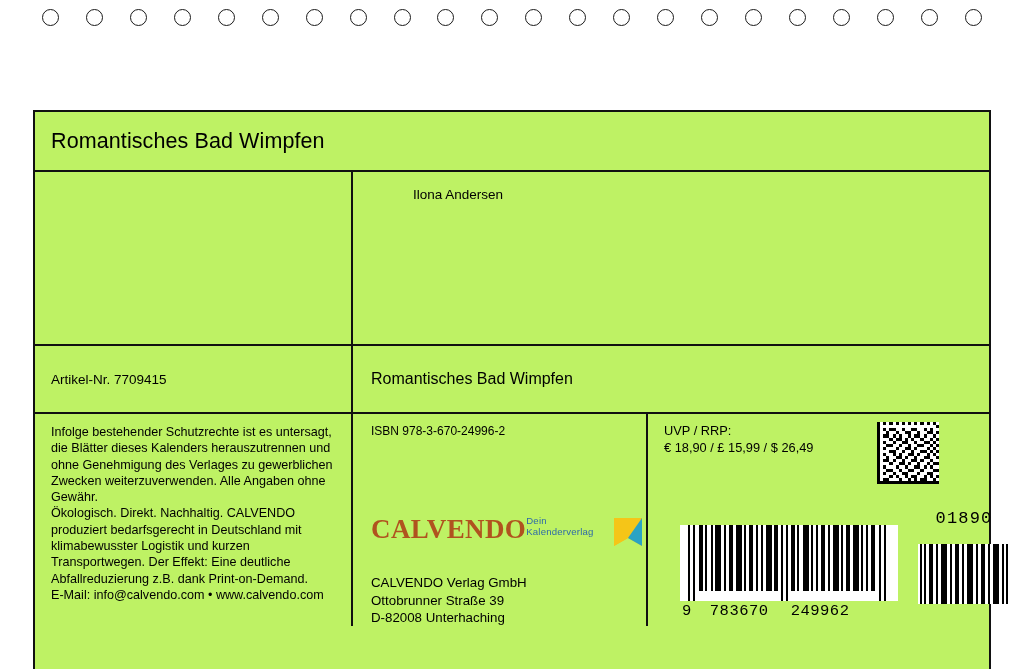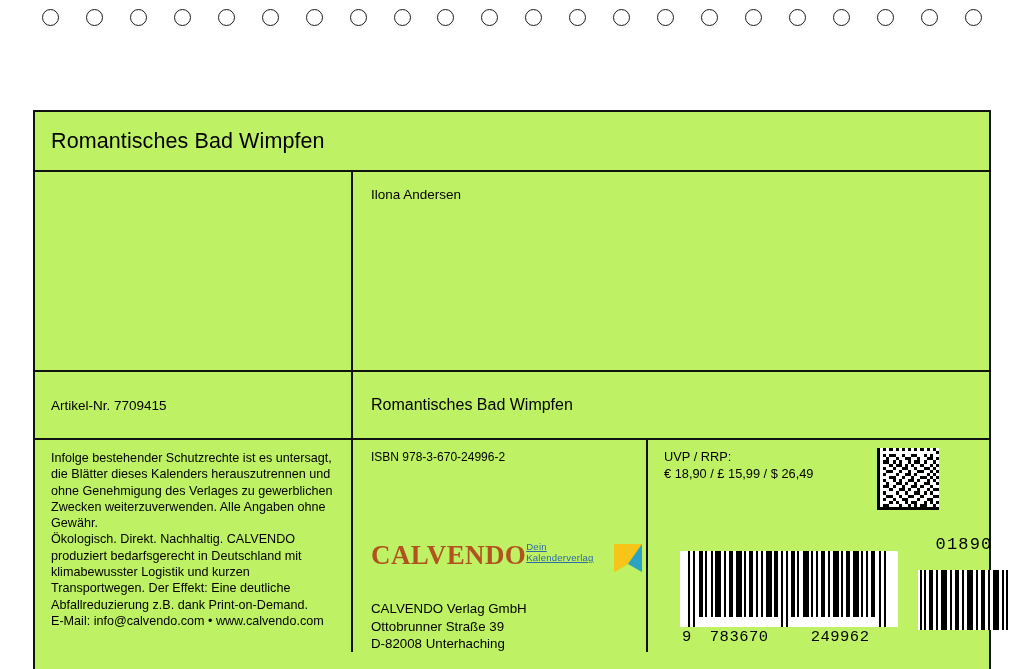--- a/index.html
+++ b/index.html
@@ -57,23 +57,24 @@
     display: flex;
     align-items: center;
     padding-left: 16px;
   }
   .row-title .t {
     font-size: 21.5px;
     letter-spacing: .1px;
   }
 
   .row-author {
-    height: 200px;
+    height: 174px;
     border-bottom: 2px solid #111;
     display: flex;
+    gap: 42px;
   }
   .cell-left-empty {
     width: 318px;
     border-right: 2px solid #111;
   }
   .cell-author {
     flex: 1;
     padding: 15px 0 0 18px;
     font-size: 13.5px;
   }
@@ -137,21 +138,20 @@
     font-weight: bold;
     color: #b0531f;
     letter-spacing: .4px;
     font-family: "Liberation Serif", serif;
   }
   .logo-sub {
     font-size: 9.6px;
     color: #2e6aa8;
     letter-spacing: .2px;
     margin-top: 1px;
-    text-decoration: underline;
   }
   .logo-mark {
     margin-left: 6px;
     margin-top: 2px;
   }
 
   .publisher {
     position: absolute;
     left: 18px;
     top: 160px;
@@ -454,21 +454,21 @@
                 <rect x="181" y="0" width="2" height="66"></rect>
               <rect x="186" y="0" width="2" height="66"></rect>
                 <rect x="191" y="0" width="4" height="66"></rect>
               <rect x="199" y="0" width="2" height="76"></rect>
                 <rect x="204" y="0" width="2" height="76"></rect>
             </g>
           </svg>
           <div class="ean-digits">
             <span>9</span>
             <span style="margin-left:14px">783670</span>
-            <span style="margin-left:38px">249962</span>
+            <span style="margin-left:18px">249962</span>
           </div>
         </div>
 
         <div class="addon-wrap">
           <div class="addon-digits">01890</div>
           <svg class="addon-bars" viewBox="0 0 92 60" preserveAspectRatio="none" shape-rendering="crispEdges">
             <rect width="92" height="60" fill="#fff"></rect>
             <g fill="#000">
               <rect x="2" y="0" width="2" height="60"></rect>
                 <rect x="6" y="0" width="2" height="60"></rect>

